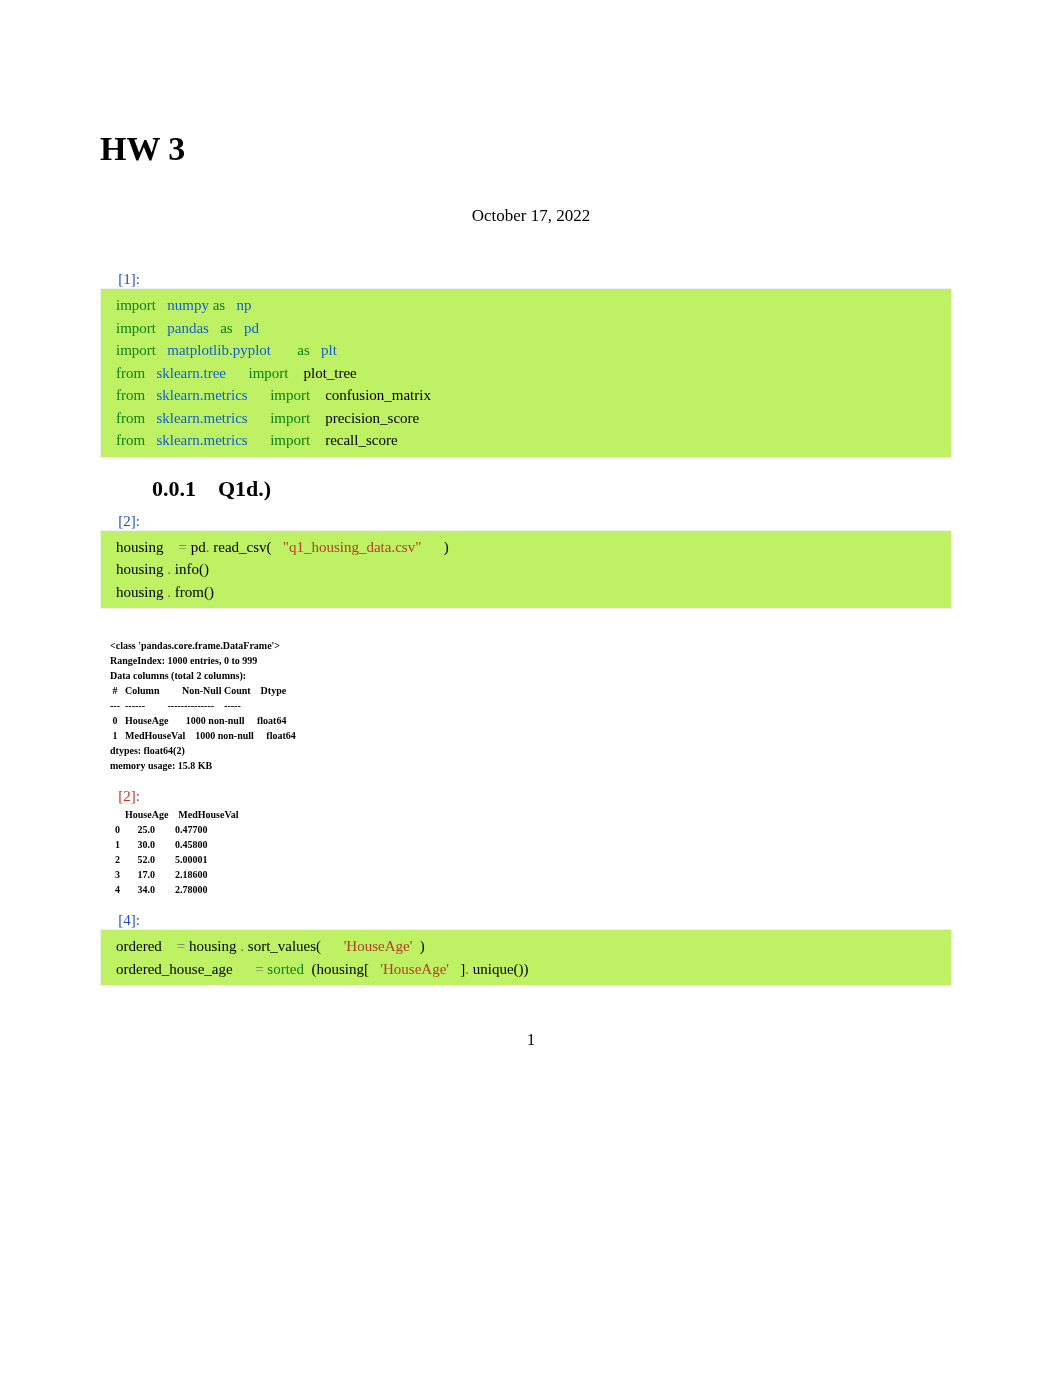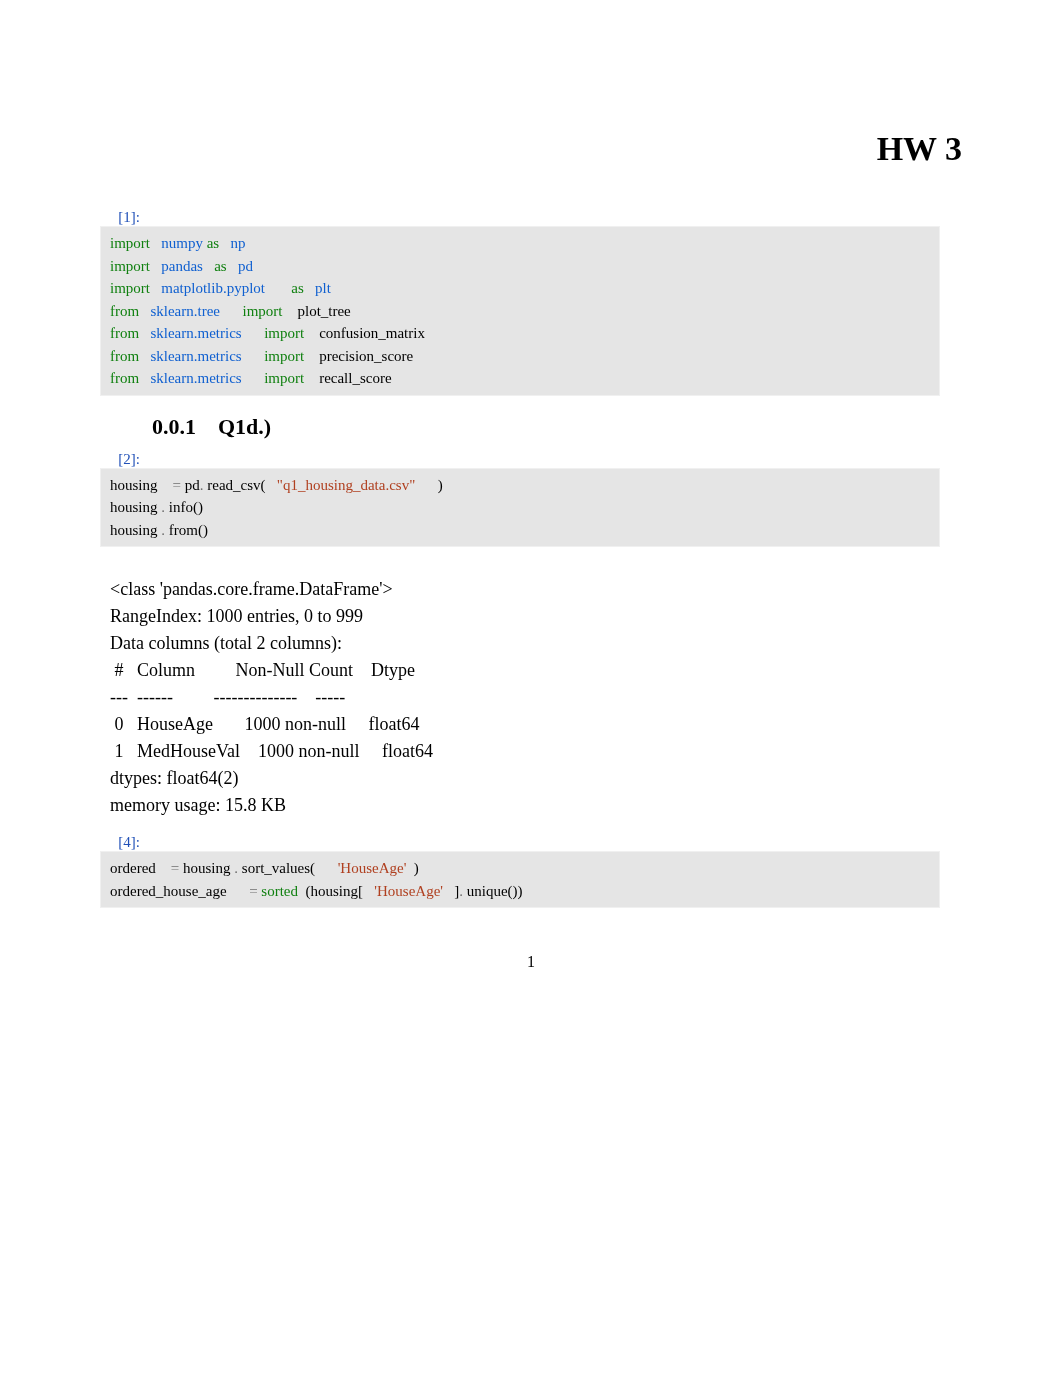--- a/index.html
+++ b/index.html
@@ -8,21 +8,21 @@
     background: #ffffff;
     font-family: "Times New Roman", Times, serif;
     font-size: 15px;
     color: #000000;
     width: 1062px;
   }
   .page {
     padding: 130px 100px 60px 100px;
   }
   .title {
-    text-align: right;
+    text-align: left;
     font-size: 34px;
     font-weight: bold;
     margin-bottom: 38px;
   }
   .date {
     text-align: center;
     font-size: 17px;
     margin-bottom: 42px;
   }
   .cell {
@@ -34,37 +34,38 @@
     text-align: right;
     vertical-align: top;
     font-size: 15px;
     padding-top: 3px;
   }
   .prompt-in { color: #2050b7; }
   .prompt-out { color: #c83030; }
   .code-block {
     display: inline-block;
     vertical-align: top;
-    background: #e5e5e5;
-    padding: 6px 10px;
+    background: #bef264;
+    padding: 6px 16px;
     width: 820px;
     line-height: 1.5;
     font-size: 15px;
     white-space: pre;
     box-shadow: inset 0 0 0 1px #f0f0f0;
     font-family: "Times New Roman", Times, serif;
   }
   .out-block {
     display: inline-block;
     vertical-align: top;
     padding: 2px 10px;
     width: 820px;
     line-height: 1.5;
     white-space: pre;
-    font-size: 18px;
+    font-size: 10px;
+    font-weight: bold;
   }
   .kw { color: #108010; }
   .mod { color: #1060d0; }
   .builtin { color: #108010; }
   .str { color: #b04020; }
   .op { color: #707070; }
   .plain { color: #000000; }
   .section-heading {
     font-weight: bold;
     font-size: 22px;
@@ -74,20 +75,21 @@
     text-align: center;
     font-size: 16px;
     margin-top: 45px;
   }
 </style>
 </head>
 <body>
 
 <div class="page">
   <div class="title">HW 3</div>
+  <div class="date">October 17, 2022</div>
 
   <div class="cell">
     <span class="prompt prompt-in">[1]:</span>
     <span class="code-block"><span class="kw">import</span><span class="plain">   </span><span class="mod">numpy</span><span class="plain"> </span><span class="kw">as</span><span class="plain">   </span><span class="mod">np</span>
 <span class="kw">import</span><span class="plain">   </span><span class="mod">pandas</span><span class="plain">   </span><span class="kw">as</span><span class="plain">   </span><span class="mod">pd</span>
 <span class="kw">import</span><span class="plain">   </span><span class="mod">matplotlib.pyplot</span><span class="plain">       </span><span class="kw">as</span><span class="plain">   </span><span class="mod">plt</span>
 <span class="kw">from</span><span class="plain">   </span><span class="mod">sklearn.tree</span><span class="plain">      </span><span class="kw">import</span><span class="plain">    </span><span class="plain">plot_tree</span>
 <span class="kw">from</span><span class="plain">   </span><span class="mod">sklearn.metrics</span><span class="plain">      </span><span class="kw">import</span><span class="plain">    </span><span class="plain">confusion_matrix</span>
 <span class="kw">from</span><span class="plain">   </span><span class="mod">sklearn.metrics</span><span class="plain">      </span><span class="kw">import</span><span class="plain">    </span><span class="plain">precision_score</span>
 <span class="kw">from</span><span class="plain">   </span><span class="mod">sklearn.metrics</span><span class="plain">      </span><span class="kw">import</span><span class="plain">    </span><span class="plain">recall_score</span></span>
@@ -108,20 +110,29 @@
 RangeIndex: 1000 entries, 0 to 999
 Data columns (total 2 columns):
  #   Column         Non-Null Count    Dtype
 ---  ------         --------------    -----
  0   HouseAge       1000 non-null     float64
  1   MedHouseVal    1000 non-null     float64
 dtypes: float64(2)
 memory usage: 15.8 KB</span>
   </div>
 
+  <div class="cell">
+    <span class="prompt prompt-out">[2]:</span>
+    <span class="out-block">      HouseAge    MedHouseVal
+  0       25.0        0.47700
+  1       30.0        0.45800
+  2       52.0        5.00001
+  3       17.0        2.18600
+  4       34.0        2.78000</span>
+  </div>
 
 
 
   <div class="cell">
     <span class="prompt prompt-in">[4]:</span>
     <span class="code-block"><span class="plain">ordered</span><span class="plain">    </span><span class="op">=</span><span class="plain"> housing </span><span class="op">.</span><span class="plain"> sort_values(</span><span class="plain">      </span><span class="str">'HouseAge'</span><span class="plain">  )</span>
 <span class="plain">ordered_house_age</span><span class="plain">      </span><span class="op">=</span><span class="plain"> </span><span class="builtin">sorted</span><span class="plain">  (housing[</span><span class="plain">   </span><span class="str">'HouseAge'</span><span class="plain">   ]</span><span class="op">.</span><span class="plain"> unique())</span></span>
   </div>
 
   <div class="page-number">1</div>

